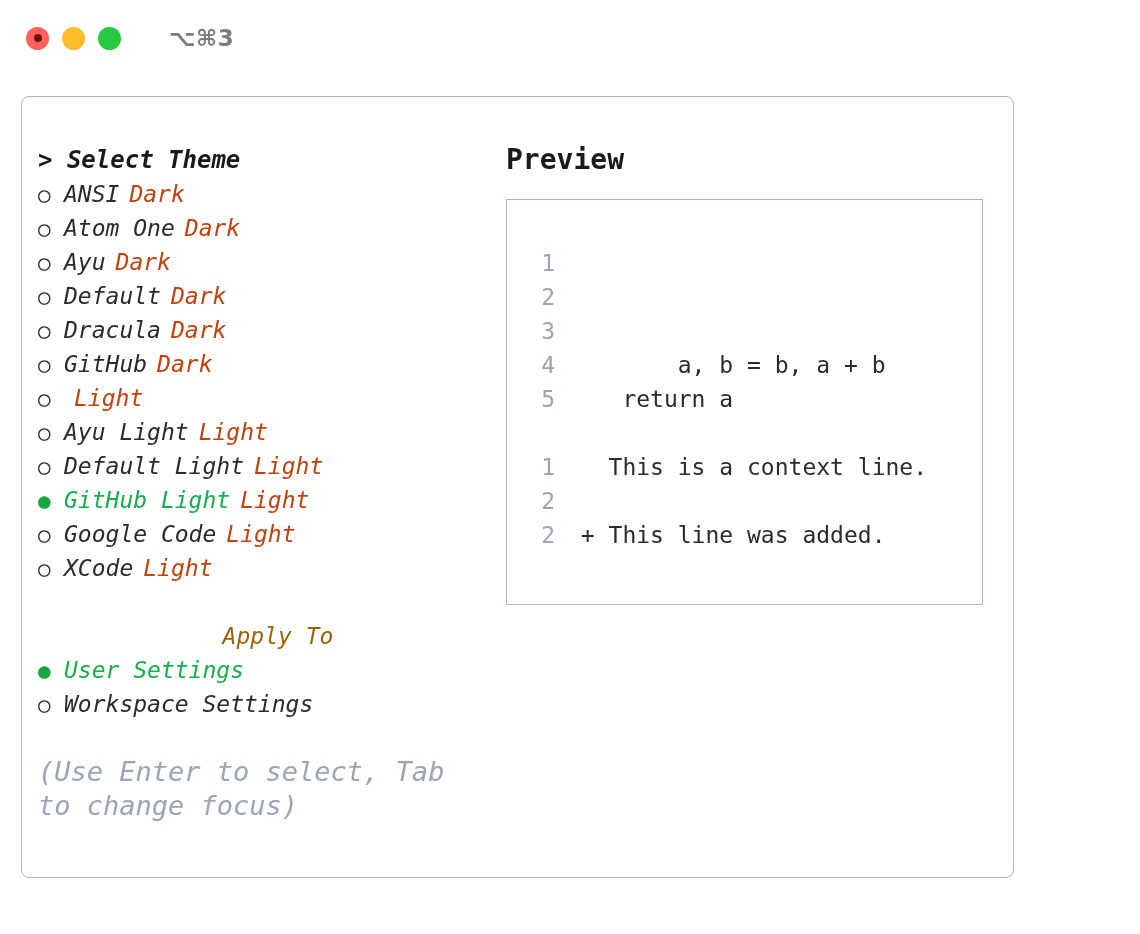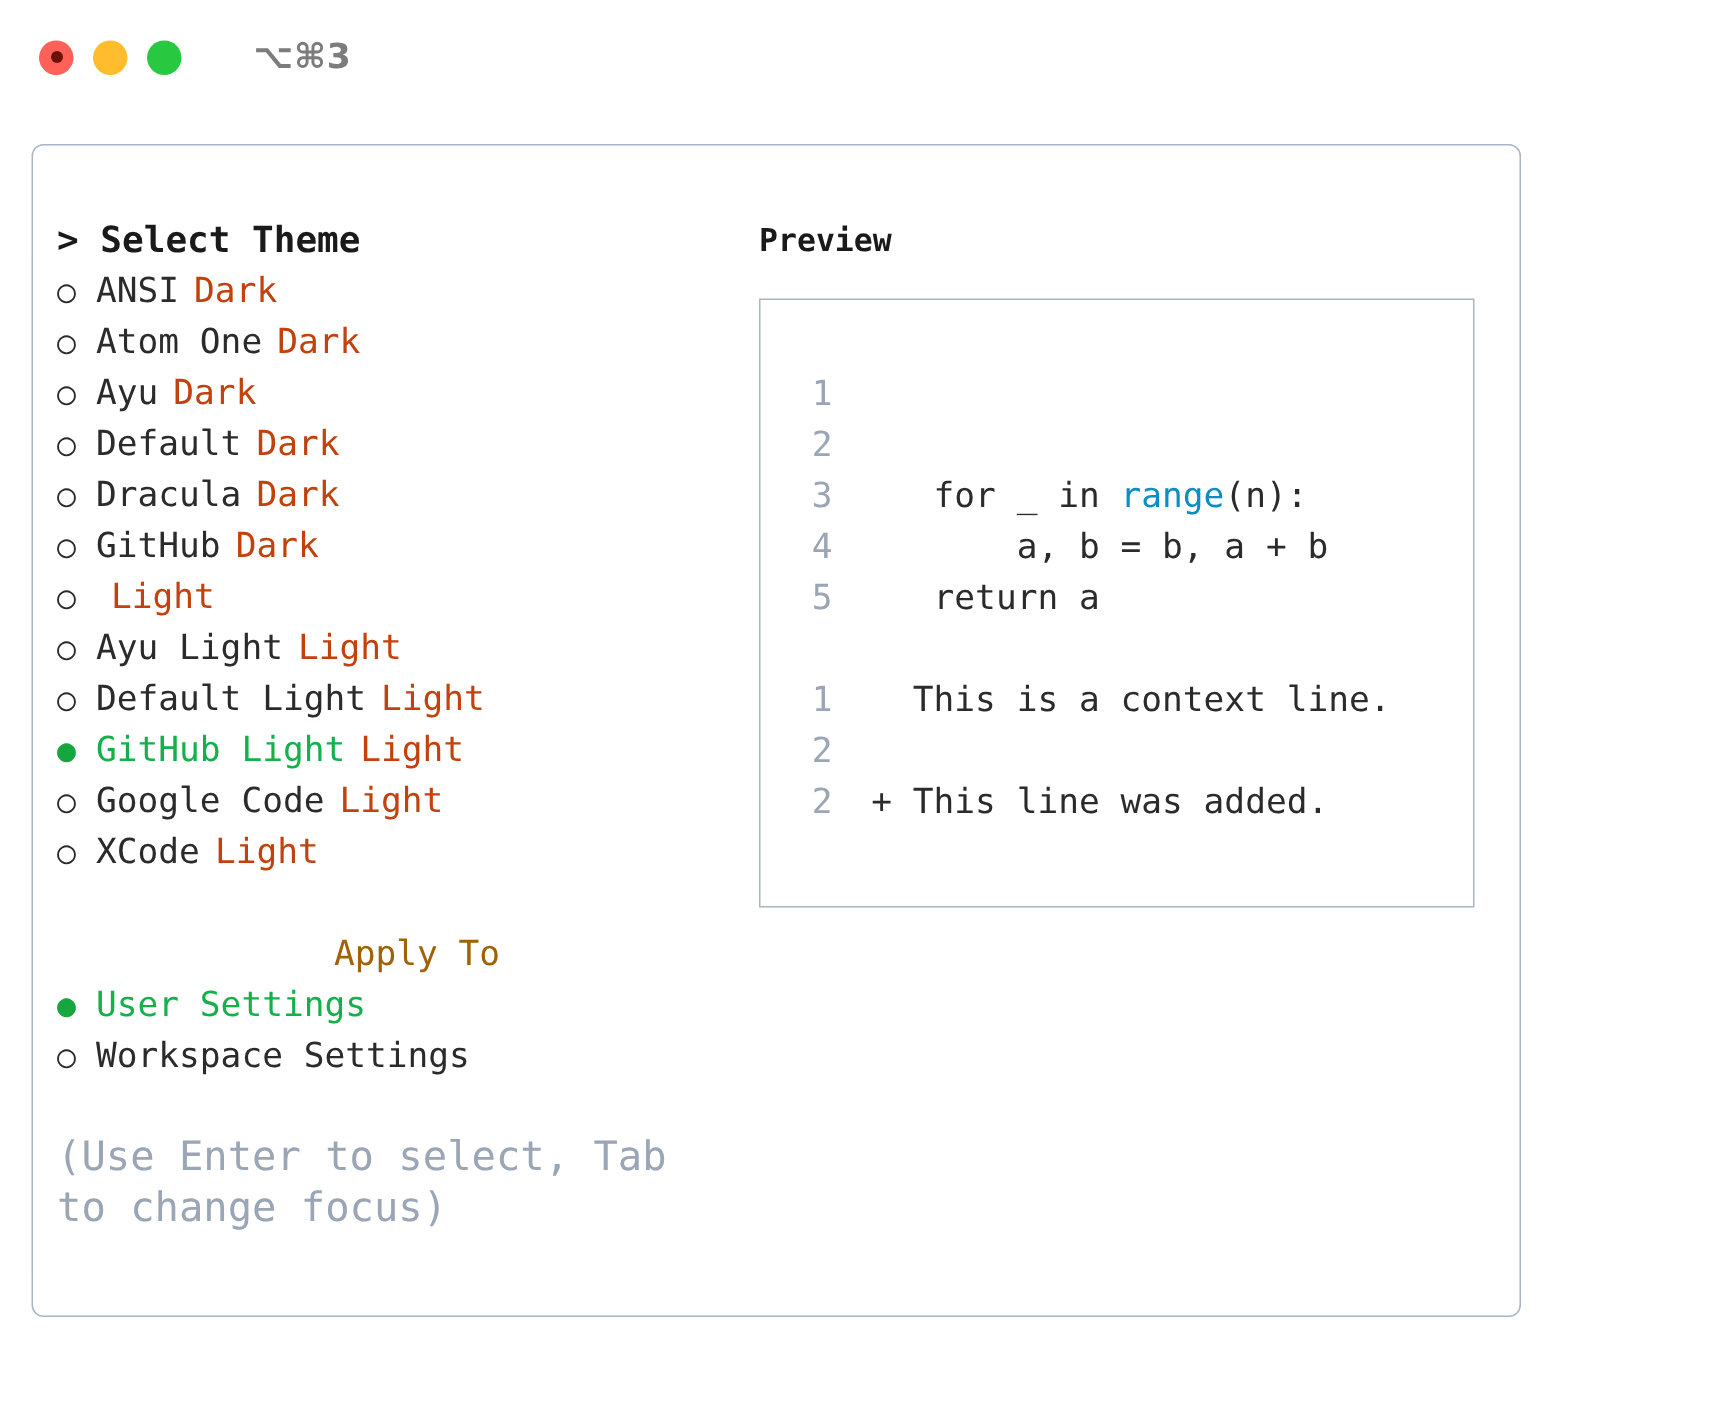--- a/index.html
+++ b/index.html
@@ -94,20 +94,21 @@
     padding: 46px 0 0 0;
     box-sizing: border-box;
   }
 
   
   .col-left {
     width: 470px;
     flex: 0 0 470px;
     padding-left: 16px;
     box-sizing: border-box;
+    font-style: italic;
   }
 
   .section-title {
     font-size: 24px;
     font-weight: 700;
     color: #1a1a1a;
     line-height: 34px;
     letter-spacing: 0px;
     white-space: pre;
   }
@@ -161,21 +162,21 @@
     width: 410px;
   }
 
   
   .col-right {
     flex: 1 1 auto;
     padding-left: 14px;
     box-sizing: border-box;
   }
   .preview-title {
-    font-size: 21px;
+    font-size: 28px;
     font-weight: 700;
     color: #1a1a1a;
     line-height: 34px;
     white-space: pre;
   }
   .code-box {
     margin-top: 22px;
     width: 477px;
     height: 406px;
     border: 1px solid #aab4c4;
@@ -258,21 +259,21 @@
         <div class="hint">(Use Enter to select, Tab to change focus)</div>
       </div>
 
       <div class="col-right">
         <div class="preview-title">Preview</div>
 
         <div class="code-box">
           <div>
               <div class="code-line"><span class="gutter">1</span></div>
               <div class="code-line"><span class="gutter">2</span></div>
-              <div class="code-line"><span class="gutter">3</span><span class="code"><span>    for _ in </span><span class="tok-call">range</span><span>(n):</span></span></div>
+              <div class="code-line"><span class="gutter">3</span></div>
               <div class="code-line"><span class="gutter">4</span><span class="code"><span>        a, b = b, a + b</span></span></div>
               <div class="code-line"><span class="gutter">5</span><span class="code"><span>    return a</span></span></div>
             </div>
           <div class="gap-line"></div>
           <div>
               <div class="code-line"><span class="gutter">1</span><span class="code diff-ctx">   This is a context line.</span></div>
               <div class="code-line"><span class="gutter">2</span></div>
               <div class="code-line"><span class="gutter">2</span><span class="code diff-add"> + This line was added.</span></div>
             </div>
         </div>

